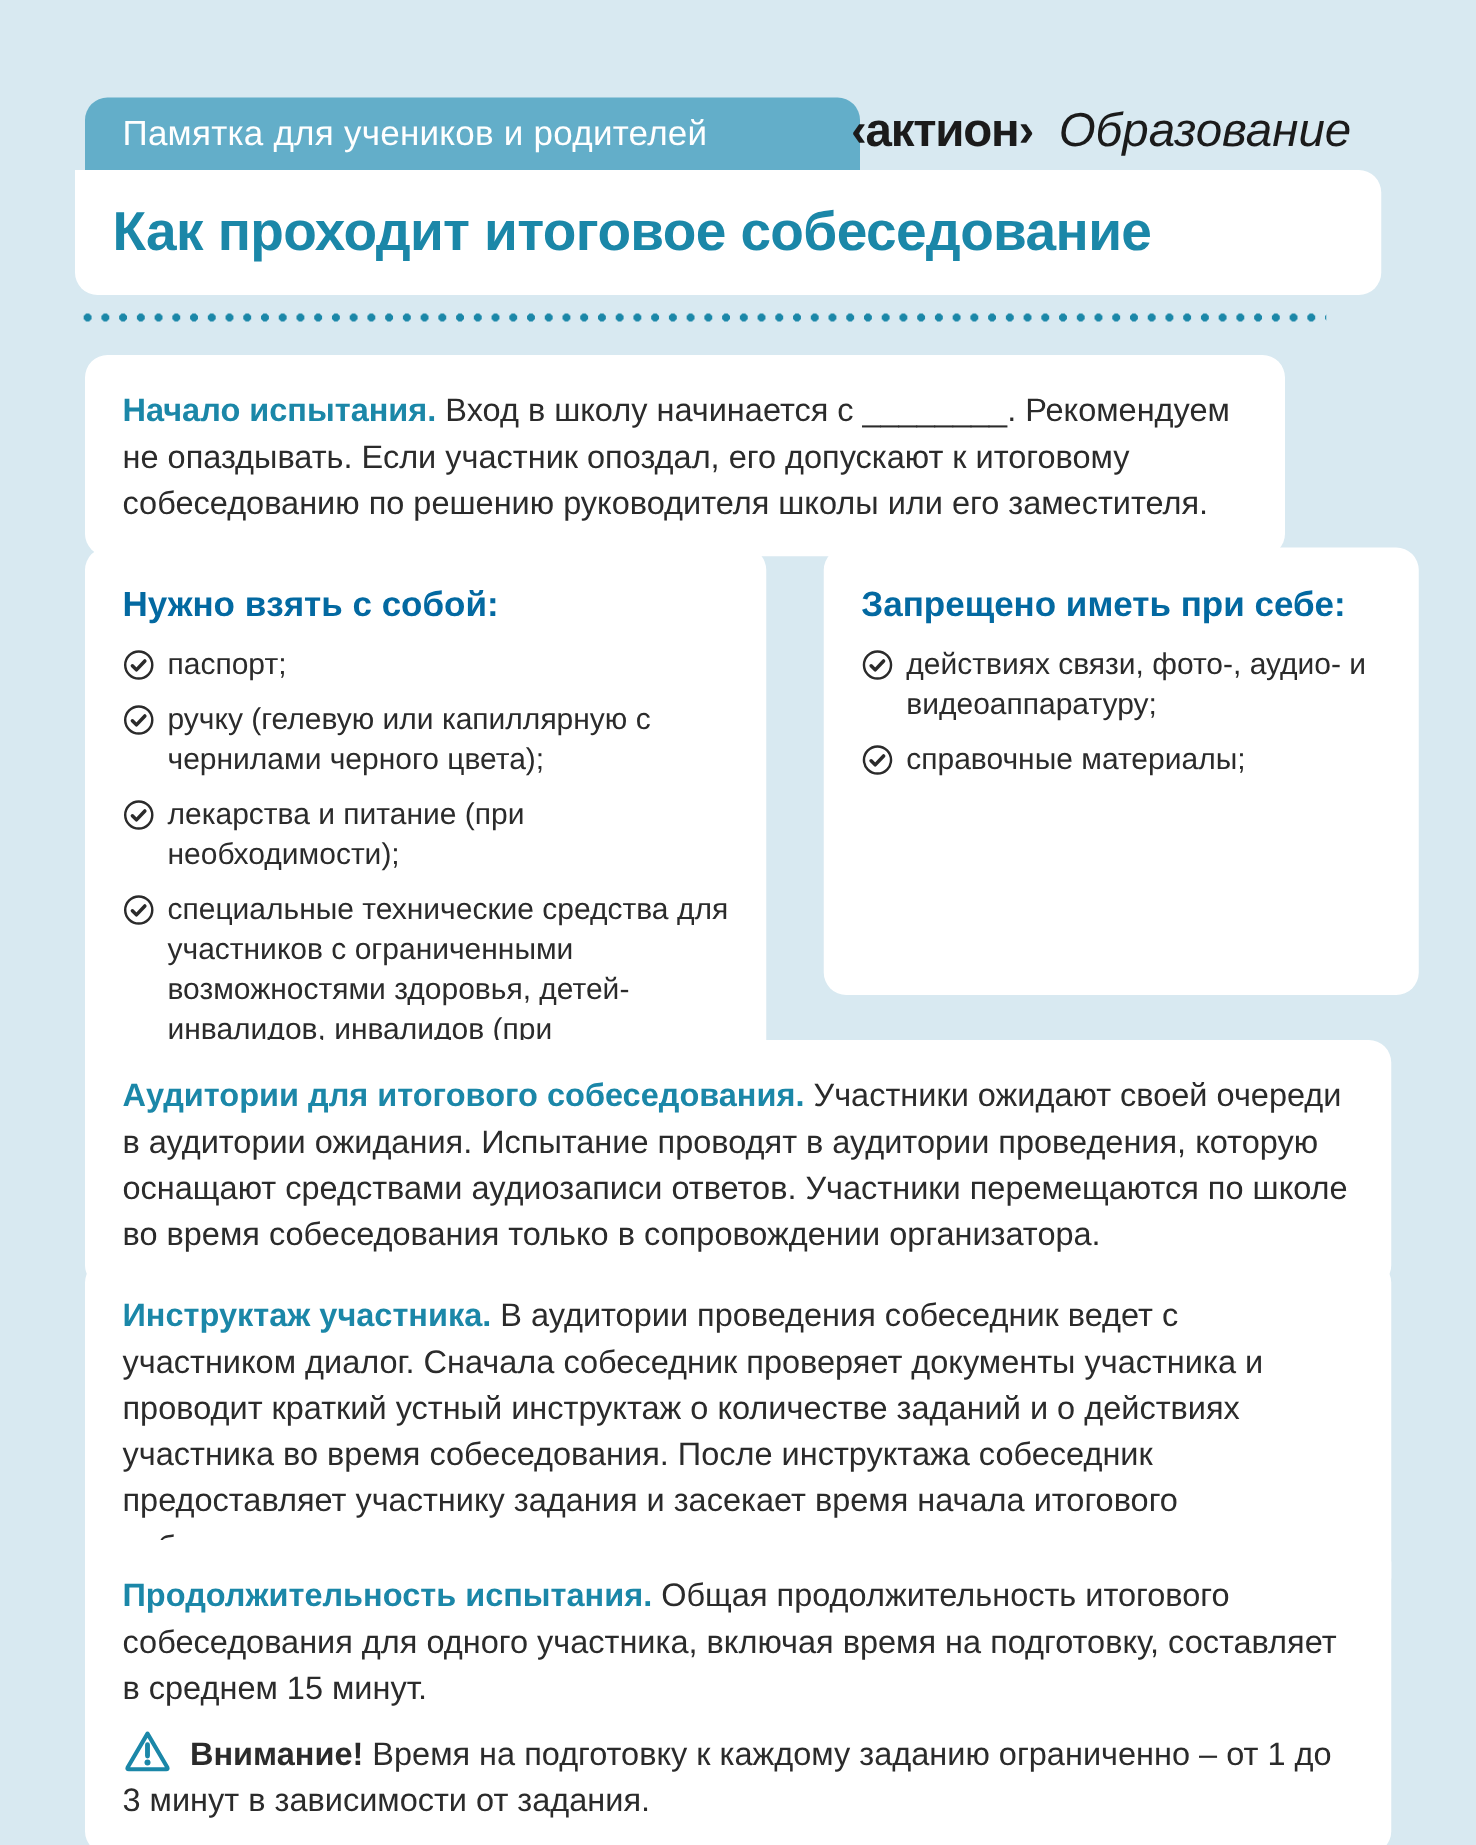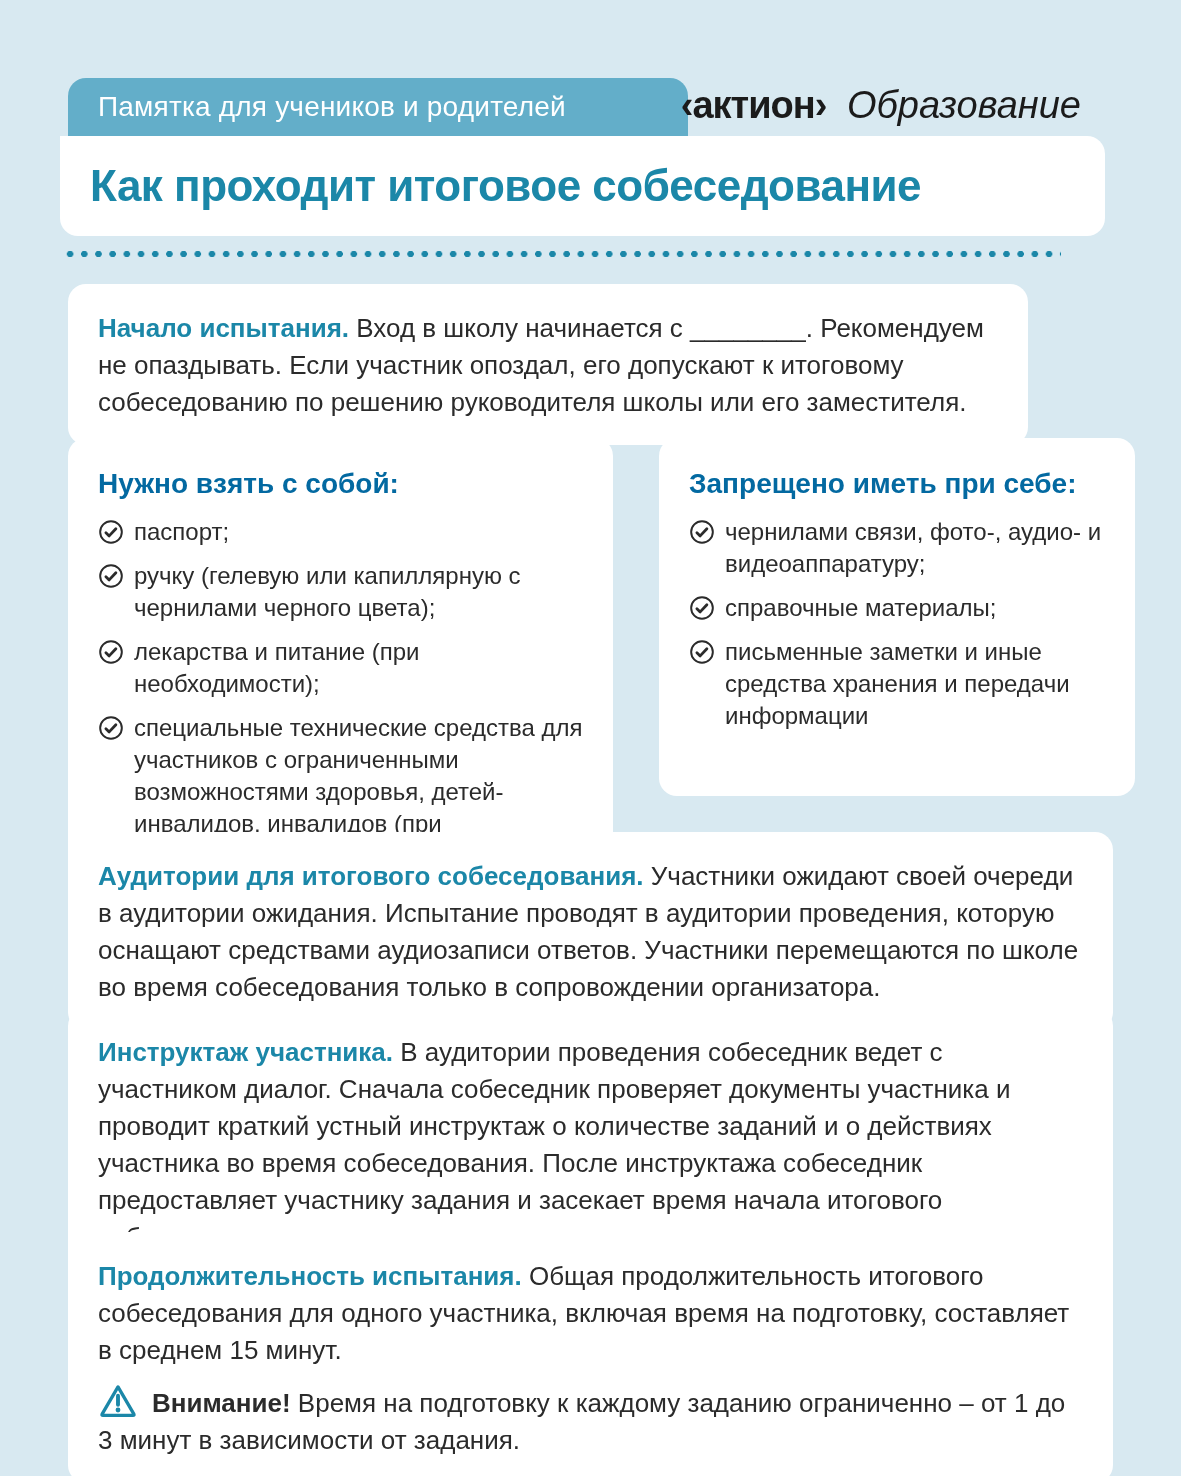--- a/index.html
+++ b/index.html
@@ -157,35 +157,28 @@
 </div>
 
 <div class="card card-forbidden">
   <div class="col-heading">Запрещено иметь при себе:</div>
   <ul class="check-list">
     <li>
       <svg class="ic" viewBox="0 0 24 24">
         <circle cx="12" cy="12" r="10" fill="none" stroke="#2b2b2b" stroke-width="1.8"></circle>
         <path d="M7.3 12.6l3 3 6.2-6.6" fill="none" stroke="#2b2b2b" stroke-width="2.6" stroke-linecap="round" stroke-linejoin="round"></path>
       </svg>
-      <span>чернилами связи, фото-, аудио- и видеоаппаратуру;</span>
+      <span>действиях связи, фото-, аудио- и видеоаппаратуру;</span>
     </li>
     <li>
       <svg class="ic" viewBox="0 0 24 24">
         <circle cx="12" cy="12" r="10" fill="none" stroke="#2b2b2b" stroke-width="1.8"></circle>
         <path d="M7.3 12.6l3 3 6.2-6.6" fill="none" stroke="#2b2b2b" stroke-width="2.6" stroke-linecap="round" stroke-linejoin="round"></path>
       </svg>
       <span>справочные материалы;</span>
-    </li>
-    <li>
-      <svg class="ic" viewBox="0 0 24 24">
-        <circle cx="12" cy="12" r="10" fill="none" stroke="#2b2b2b" stroke-width="1.8"></circle>
-        <path d="M7.3 12.6l3 3 6.2-6.6" fill="none" stroke="#2b2b2b" stroke-width="2.6" stroke-linecap="round" stroke-linejoin="round"></path>
-      </svg>
-      <span>письменные заметки и иные средства хранения и передачи информации</span>
     </li>
   </ul>
 </div>
 
 <div class="card card-rooms">
   <p>
     <span class="lead">Аудитории для итогового собеседования.</span>
     <span>Участники ожидают своей очереди в аудитории ожидания. Испытание проводят в аудитории проведения, которую оснащают средствами аудиозаписи ответов. Участники перемещаются по школе во время собеседования только в сопровождении организатора.</span>
   </p>
 </div>

